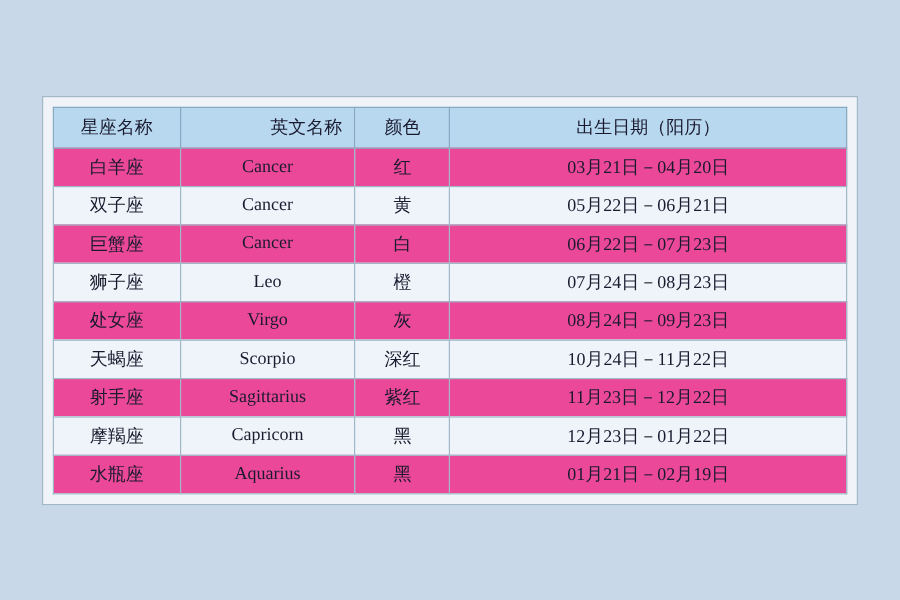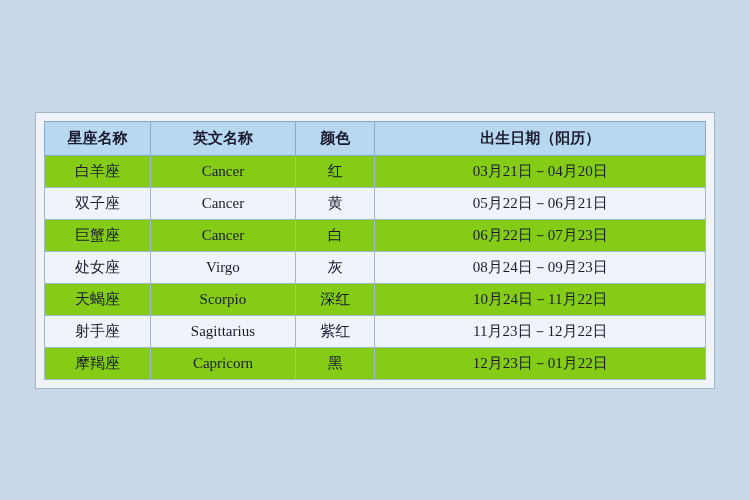--- a/index.html
+++ b/index.html
@@ -29,39 +29,39 @@
       width: 100%;
       border-collapse: collapse;
       font-size: 15px;
     }
 
     thead tr th {
       background-color: #b8d8f0;
       border: 1px solid #88aac0;
       padding: 7px 10px;
       text-align: center;
-      font-weight: bold;
+      font-weight: normal;
       color: #1a1a2e;
       margin-left: 38px;
     }
 
     tbody tr td {
       border: 1px solid #a0b8c8;
       padding: 6px 10px;
       text-align: center;
       color: #1a1a2e;
-      background-color: #84cc16;
+      background-color: #ec4899;
     }
 
     tbody tr:nth-child(even) td {
       background-color: #eef4fa;
     }
 
     .col-zh { width: 16%; }
-    .col-en { width: 22%; }
+    .col-en { width: 22%; text-align: right; }
     .col-color { width: 12%; }
     .col-date { width: 50%; }
   </style>
 </head>
 <body>
 
 <div class="table-container">
   <table>
     <thead>
       <tr>
@@ -84,20 +84,26 @@
           <td>黄</td>
           <td>05月22日－06月21日</td>
         </tr>
         <tr>
           <td>巨蟹座</td>
           <td>Cancer</td>
           <td>白</td>
           <td>06月22日－07月23日</td>
         </tr>
         <tr>
+          <td>狮子座</td>
+          <td>Leo</td>
+          <td>橙</td>
+          <td>07月24日－08月23日</td>
+        </tr>
+        <tr>
           <td>处女座</td>
           <td>Virgo</td>
           <td>灰</td>
           <td>08月24日－09月23日</td>
         </tr>
         <tr>
           <td>天蝎座</td>
           <td>Scorpio</td>
           <td>深红</td>
           <td>10月24日－11月22日</td>
@@ -107,15 +113,21 @@
           <td>Sagittarius</td>
           <td>紫红</td>
           <td>11月23日－12月22日</td>
         </tr>
         <tr>
           <td>摩羯座</td>
           <td>Capricorn</td>
           <td>黑</td>
           <td>12月23日－01月22日</td>
         </tr>
+        <tr>
+          <td>水瓶座</td>
+          <td>Aquarius</td>
+          <td>黑</td>
+          <td>01月21日－02月19日</td>
+        </tr>
       </tbody>
   </table>
 </div>
 
 </body></html>

